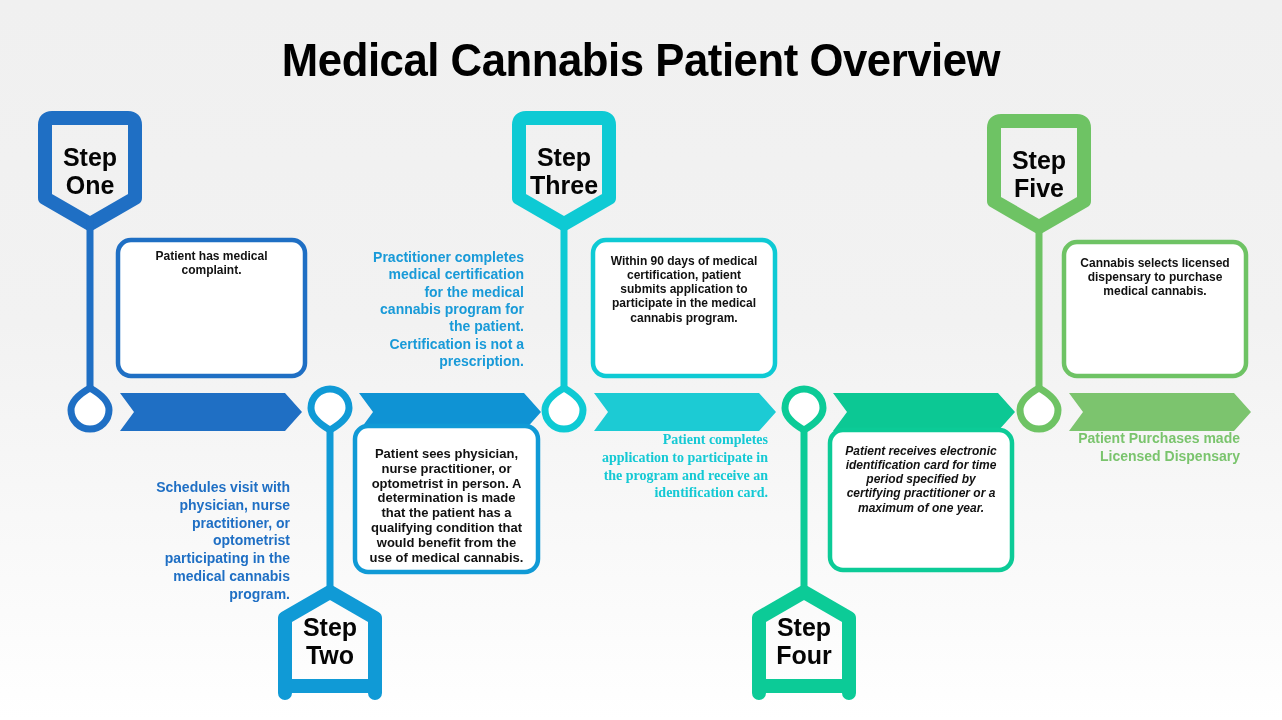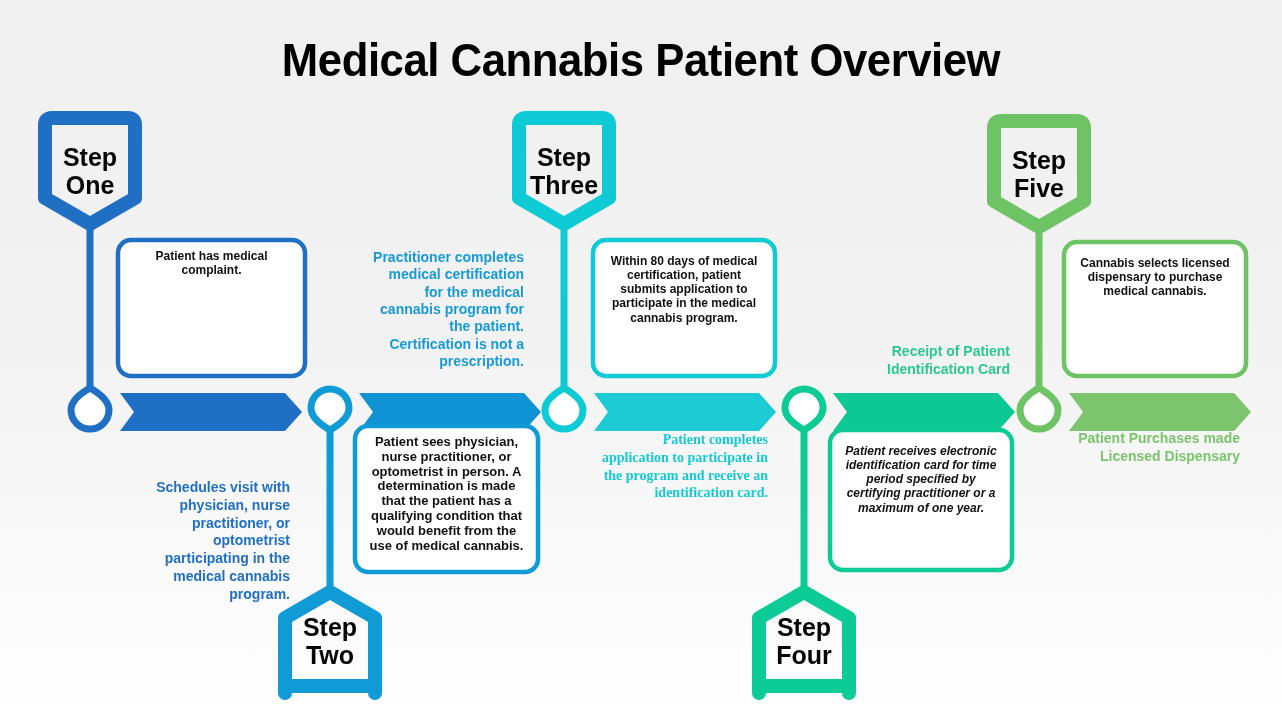--- a/index.html
+++ b/index.html
@@ -153,38 +153,37 @@
   <div class="step-label" style="left:759px; top:613px; width:90px;">Step
 Four</div>
   <div class="step-label" style="left:994px; top:146px; width:90px;">Step
 Five</div>
 
   <div class="card" style="left:118px; top:240px; width:187px; height:136px; background:transparent;">
     <span class="card-text" style="max-width:160px;">Patient has medical complaint.</span>
   </div>
 
   <div class="card" style="left:355px; top:426px; width:183px; height:146px; background:transparent; padding-top:9px;">
-    <span class="card-text" style="max-width:165px; font-size:13px; line-height:1.14;">Patient sees physician, nurse practitioner, or optometrist in person. A determination is made that the patient has a qualifying condition that would benefit from the use of medical cannabis.</span>
+    <span class="card-text" style="max-width:165px; font-size:13px; line-height:1.14;margin-top:12px;">Patient sees physician, nurse practitioner, or optometrist in person. A determination is made that the patient has a qualifying condition that would benefit from the use of medical cannabis.</span>
   </div>
 
   <div class="card" style="left:593px; top:240px; width:182px; height:136px; background:transparent; padding-top:14px;">
-    <span class="card-text" style="max-width:150px;">Within 80 days of medical certification, patient submits application to participate in the medical cannabis program.</span>
+    <span class="card-text" style="max-width:150px;">Within 90 days of medical certification, patient submits application to participate in the medical cannabis program.</span>
   </div>
 
   <div class="card" style="left:830px; top:430px; width:182px; height:140px; background:transparent; padding-top:14px;font-style:italic;">
     <span class="card-text" style="max-width:152px;">Patient receives electronic identification card for time period specified by certifying practitioner or a maximum of one year.</span>
   </div>
 
   <div class="card" style="left:1064px; top:242px; width:182px; height:134px; background:transparent; padding-top:14px;">
     <span class="card-text" style="max-width:160px;">Cannabis selects licensed dispensary to purchase medical cannabis.</span>
   </div>
 
   <div class="caption" style="left:135px; top:443px; width:155px; color:#1f6fc4;margin-top:36px;">Schedules visit with physician, nurse practitioner, or optometrist participating in the medical cannabis program.</div>
 
   <div class="caption tight" style="left:372px; top:249px; width:152px; color:#189ad8;">Practitioner completes medical certification for the medical cannabis program for the patient. Certification is not a prescription.</div>
 
   <div class="caption" style="left:600px; top:431px; width:168px; color:#14c9d4;font-family:Liberation Serif, serif;">Patient completes application to participate in the program and receive an identification card.</div>
 
-  <div class="caption" style="left:838px; top:343px; width:172px; color:#2bc98e;">Receipt of Patient Identification Card</div>
 
   <div class="caption" style="left:1072px; top:430px; width:168px; color:#7ac46d;">Patient Purchases made Licensed Dispensary</div>
 
 </div>
 
 </body></html>

